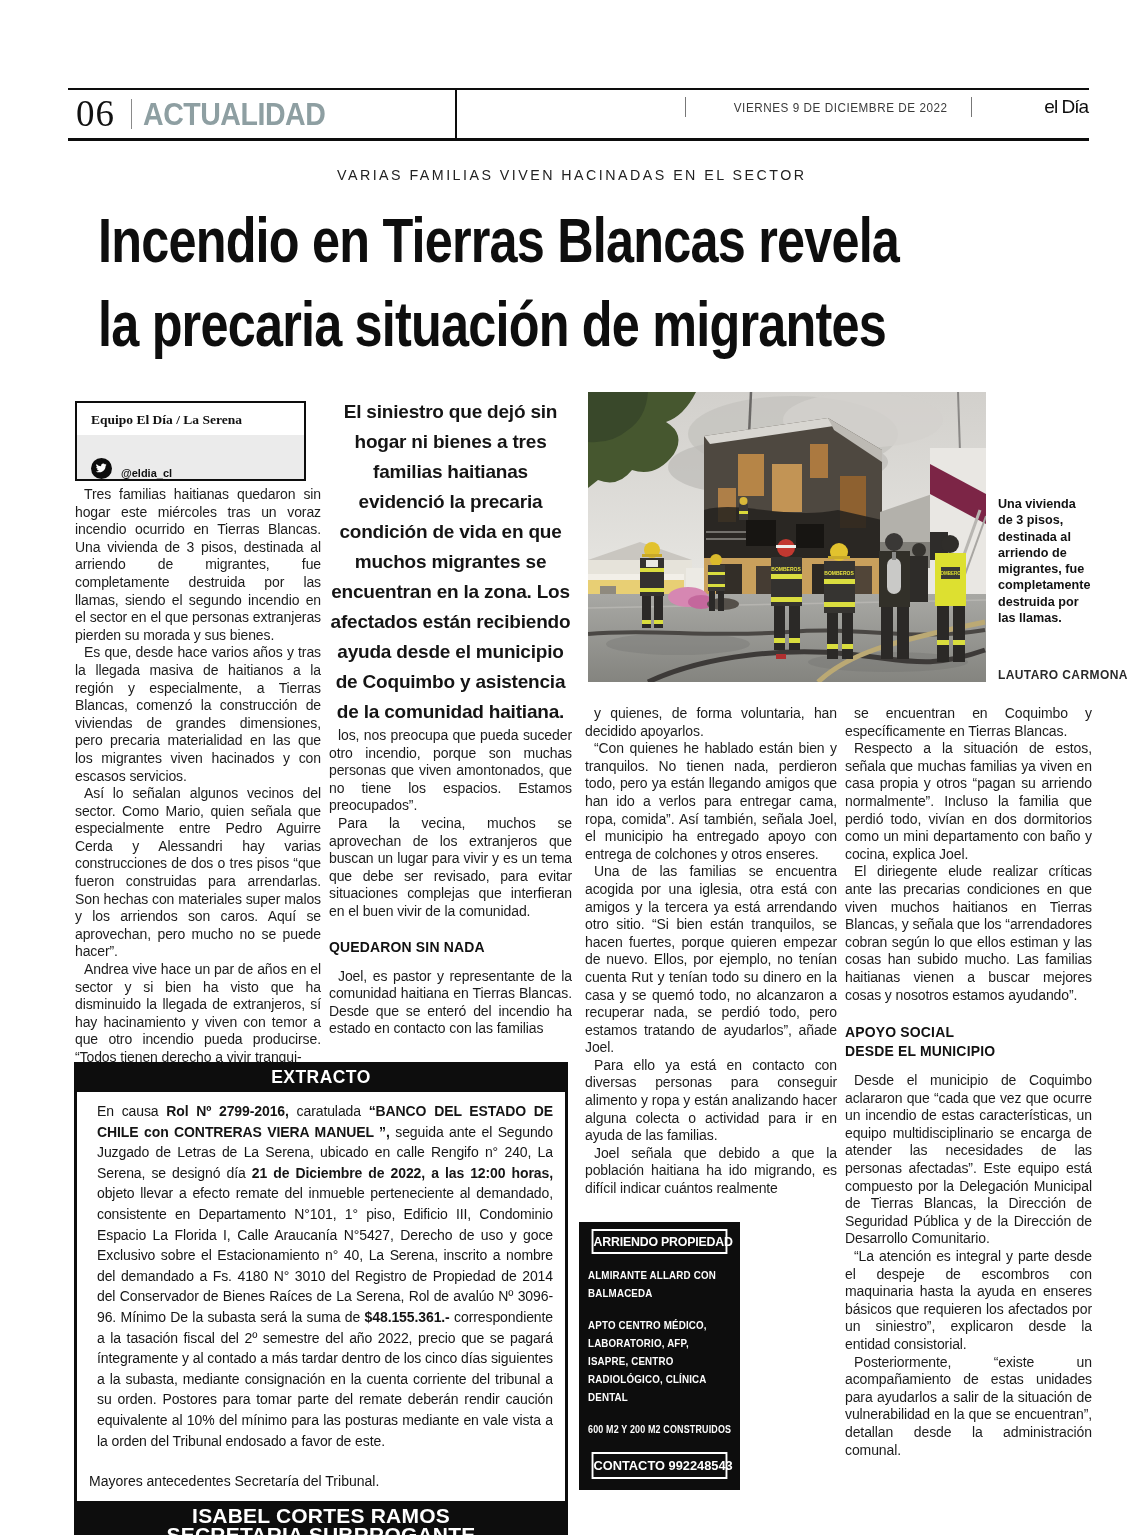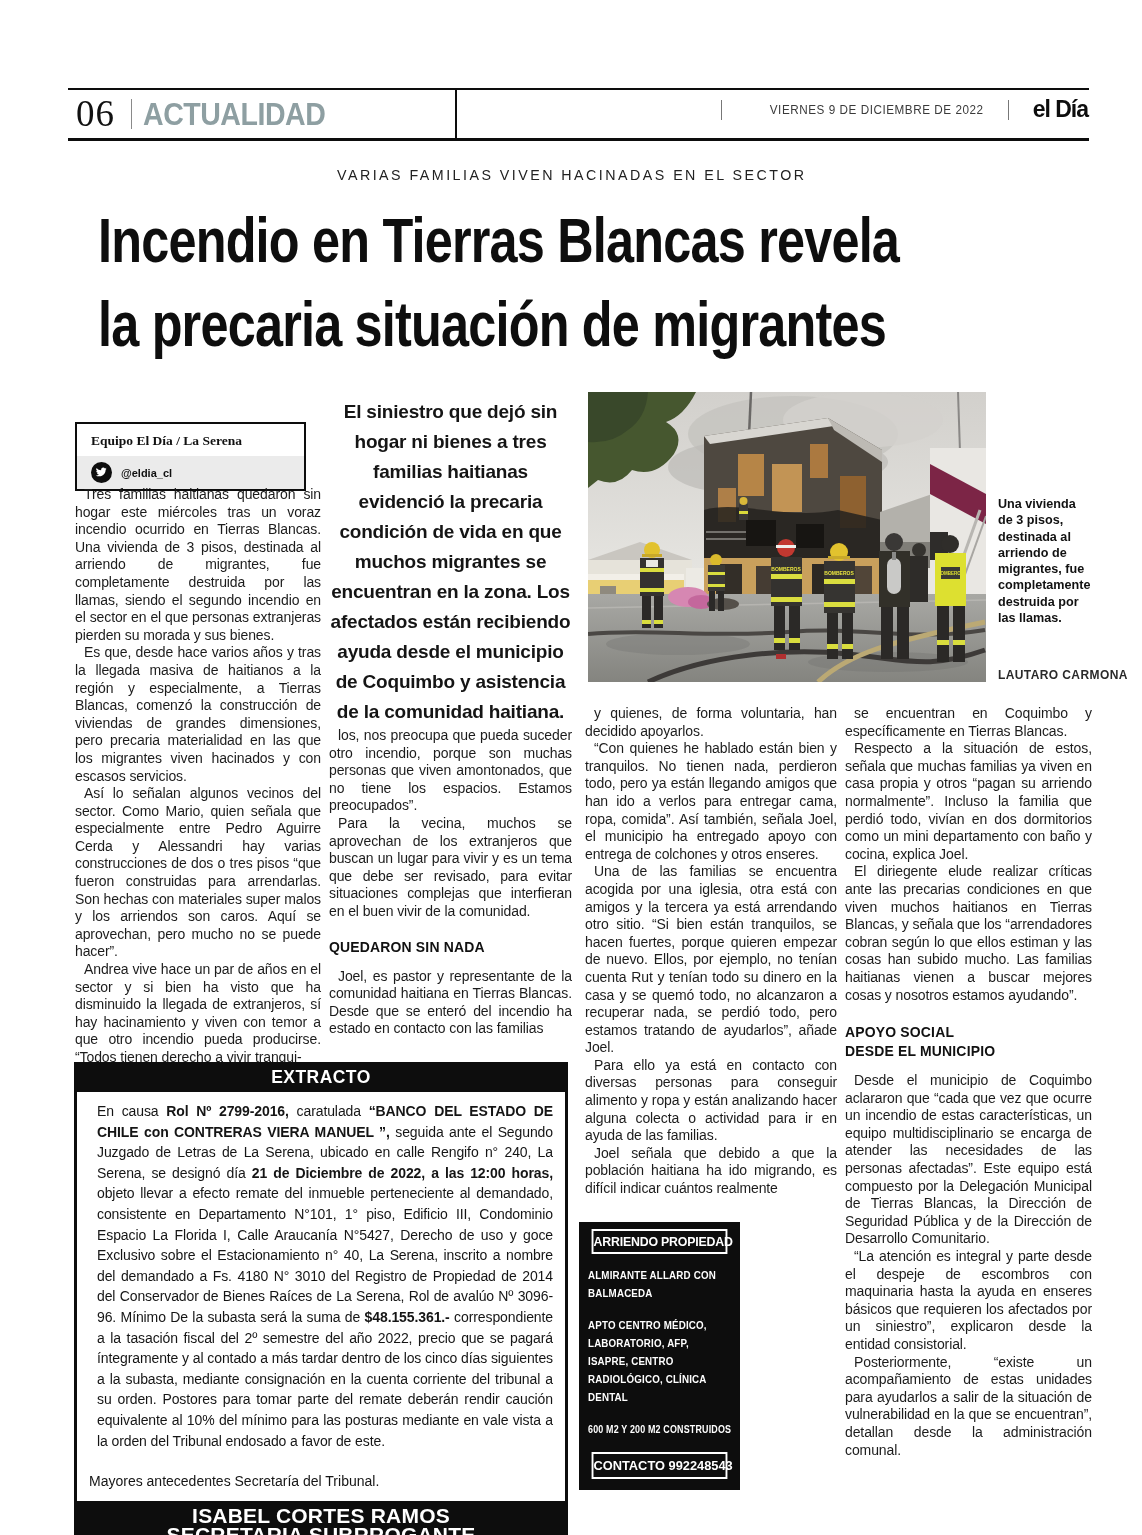--- a/index.html
+++ b/index.html
@@ -8,32 +8,32 @@
   .page { position:relative; width:1142px; height:1535px; background:#fff; overflow:hidden; margin:0 auto; }
 
   .rule { position:absolute; background:#0d0d0d; }
 
   
   .pageno { position:absolute; left:76px; top:92px; font-family:"Liberation Serif", serif; font-size:37px; color:#111; letter-spacing:1px; }
   .hd-sep { position:absolute; width:1px; background:#8a8a8a; }
   .section { position:absolute; left:143px; top:97px; font-size:31px; font-weight:700; color:#8e9fa2; transform:scaleX(.92); transform-origin:0 0; letter-spacing:-.5px; }
   .hd-right { position:absolute; top:96px; right:54px; display:flex; align-items:center; gap:24px; }
   .date { font-size:13px; color:#3a3a3a; letter-spacing:.6px; transform:scaleX(.9); transform-origin:100% 50%; white-space:nowrap; }
-  .brand { font-size:23px; font-weight:700; color:#0d0d0d; letter-spacing:-1px; white-space:nowrap; }
+  .brand { font-size:19px; font-weight:400; color:#0d0d0d; letter-spacing:-1px; white-space:nowrap;margin-left:48px; }
   .vbar { width:1px; height:20px; background:#777; }
 
   
   .kicker { position:absolute; left:337px; top:166px; font-size:15px; color:#222; letter-spacing:2.6px; transform:scaleX(.95); transform-origin:0 0; white-space:nowrap; }
   .headline { position:absolute; left:98px; top:198px; font-weight:700; color:#0e0e0e; }
   .headline div { font-size:63px; line-height:84px; letter-spacing:-1px; white-space:nowrap; transform:scaleX(.8); transform-origin:0 0; }
 
   
-  .bybox { position:absolute; left:75px; top:422px; width:231px; border:2px solid #0d0d0d; background:#fff; }
+  .bybox { position:absolute; left:75px; top:401px; width:231px; border:2px solid #0d0d0d; background:#fff; }
   .byline { font-family:"Liberation Serif", serif; font-weight:700; font-size:13.5px; color:#111; padding:9px 0 7px 14px; }
-  .byband { background:#ebebeb; height:33px; display:flex; align-items:center; padding-left:14px; gap:9px; }
+  .byband { background:#ebebeb; height:44px; display:flex; align-items:flex-end; padding-left:14px; gap:9px; }
   .tw { width:21px; height:21px; border-radius:50%; background:#0d0d0d; display:flex; align-items:center; justify-content:center; }
   .tw svg { width:13px; height:13px; fill:#fff; }
   .handle { font-size:11px; font-weight:700; color:#111; }
 
   
   .col { position:absolute; font-size:14px; line-height:17.6px; text-align:justify; color:#1c1c1c; letter-spacing:-.1px; }
   .col p { text-indent:9px; }
   .lede { position:absolute; left:329px; top:397px; width:243px; font-size:19px; font-weight:700; line-height:30px; text-align:center; color:#151515; letter-spacing:-.2px; }
   .subhead { font-size:15.5px; font-weight:700; color:#111; letter-spacing:.2px; transform:scaleX(.9); transform-origin:0 0; text-indent:0; line-height:19px; margin:16px 0 12px 0; white-space:nowrap; }
   .subhead2 { margin:18px 0 12px 0; }

